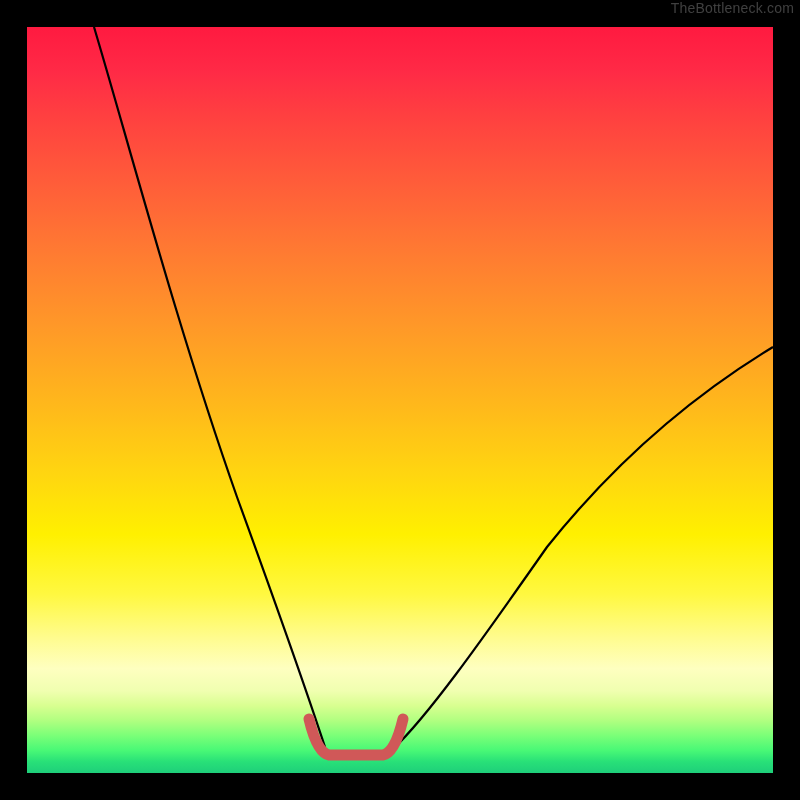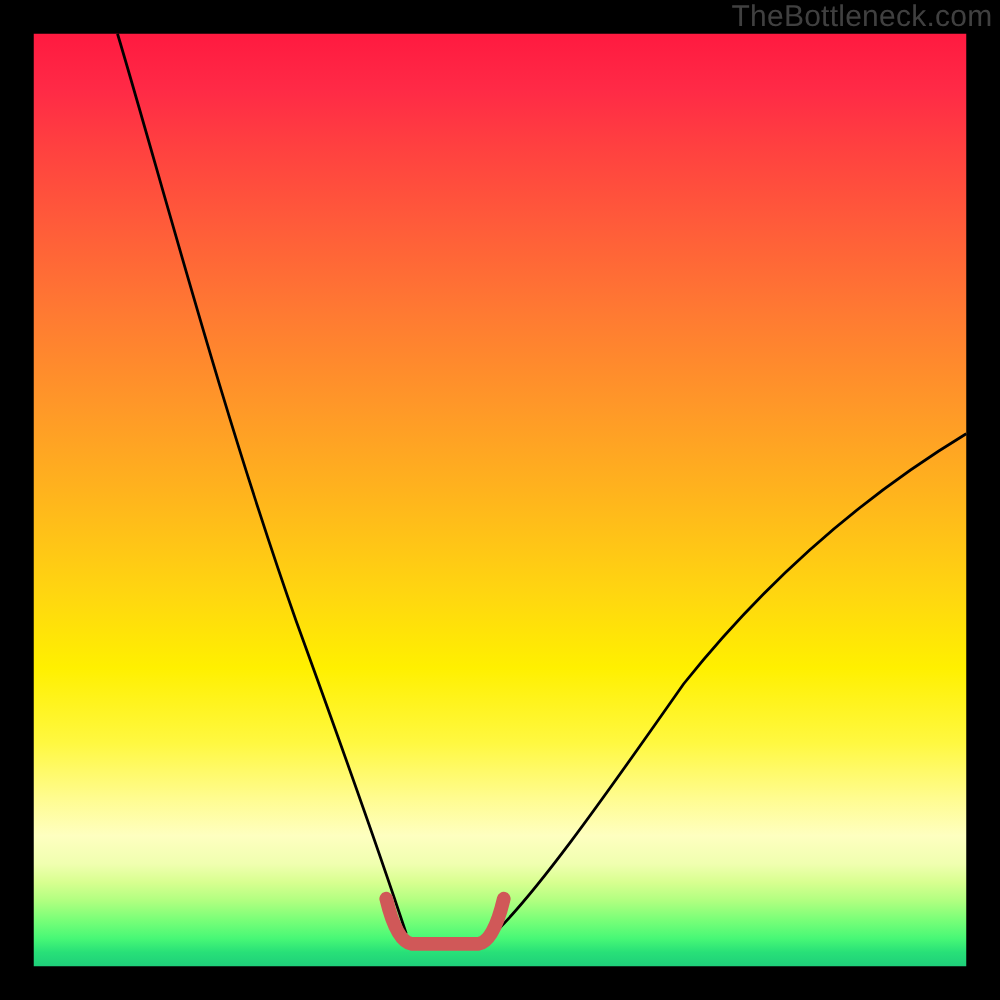--- a/index.html
+++ b/index.html
@@ -43,21 +43,21 @@
       #7aff78 95%,
       #48f876 97%,
       #28e078 98.5%,
       #1ecf7a 100%
     );
   }
   .watermark {
     position: absolute;
     top: 0px;
     right: 6px;
-    font-size: 24px;
+    font-size: 14px;
     font-weight: 500;
     color: #404040;
     letter-spacing: 0.2px;
     z-index: 10;
   }
   svg.curves {
     position: absolute;
     left: 0;
     top: 0;
     width: 746px;

